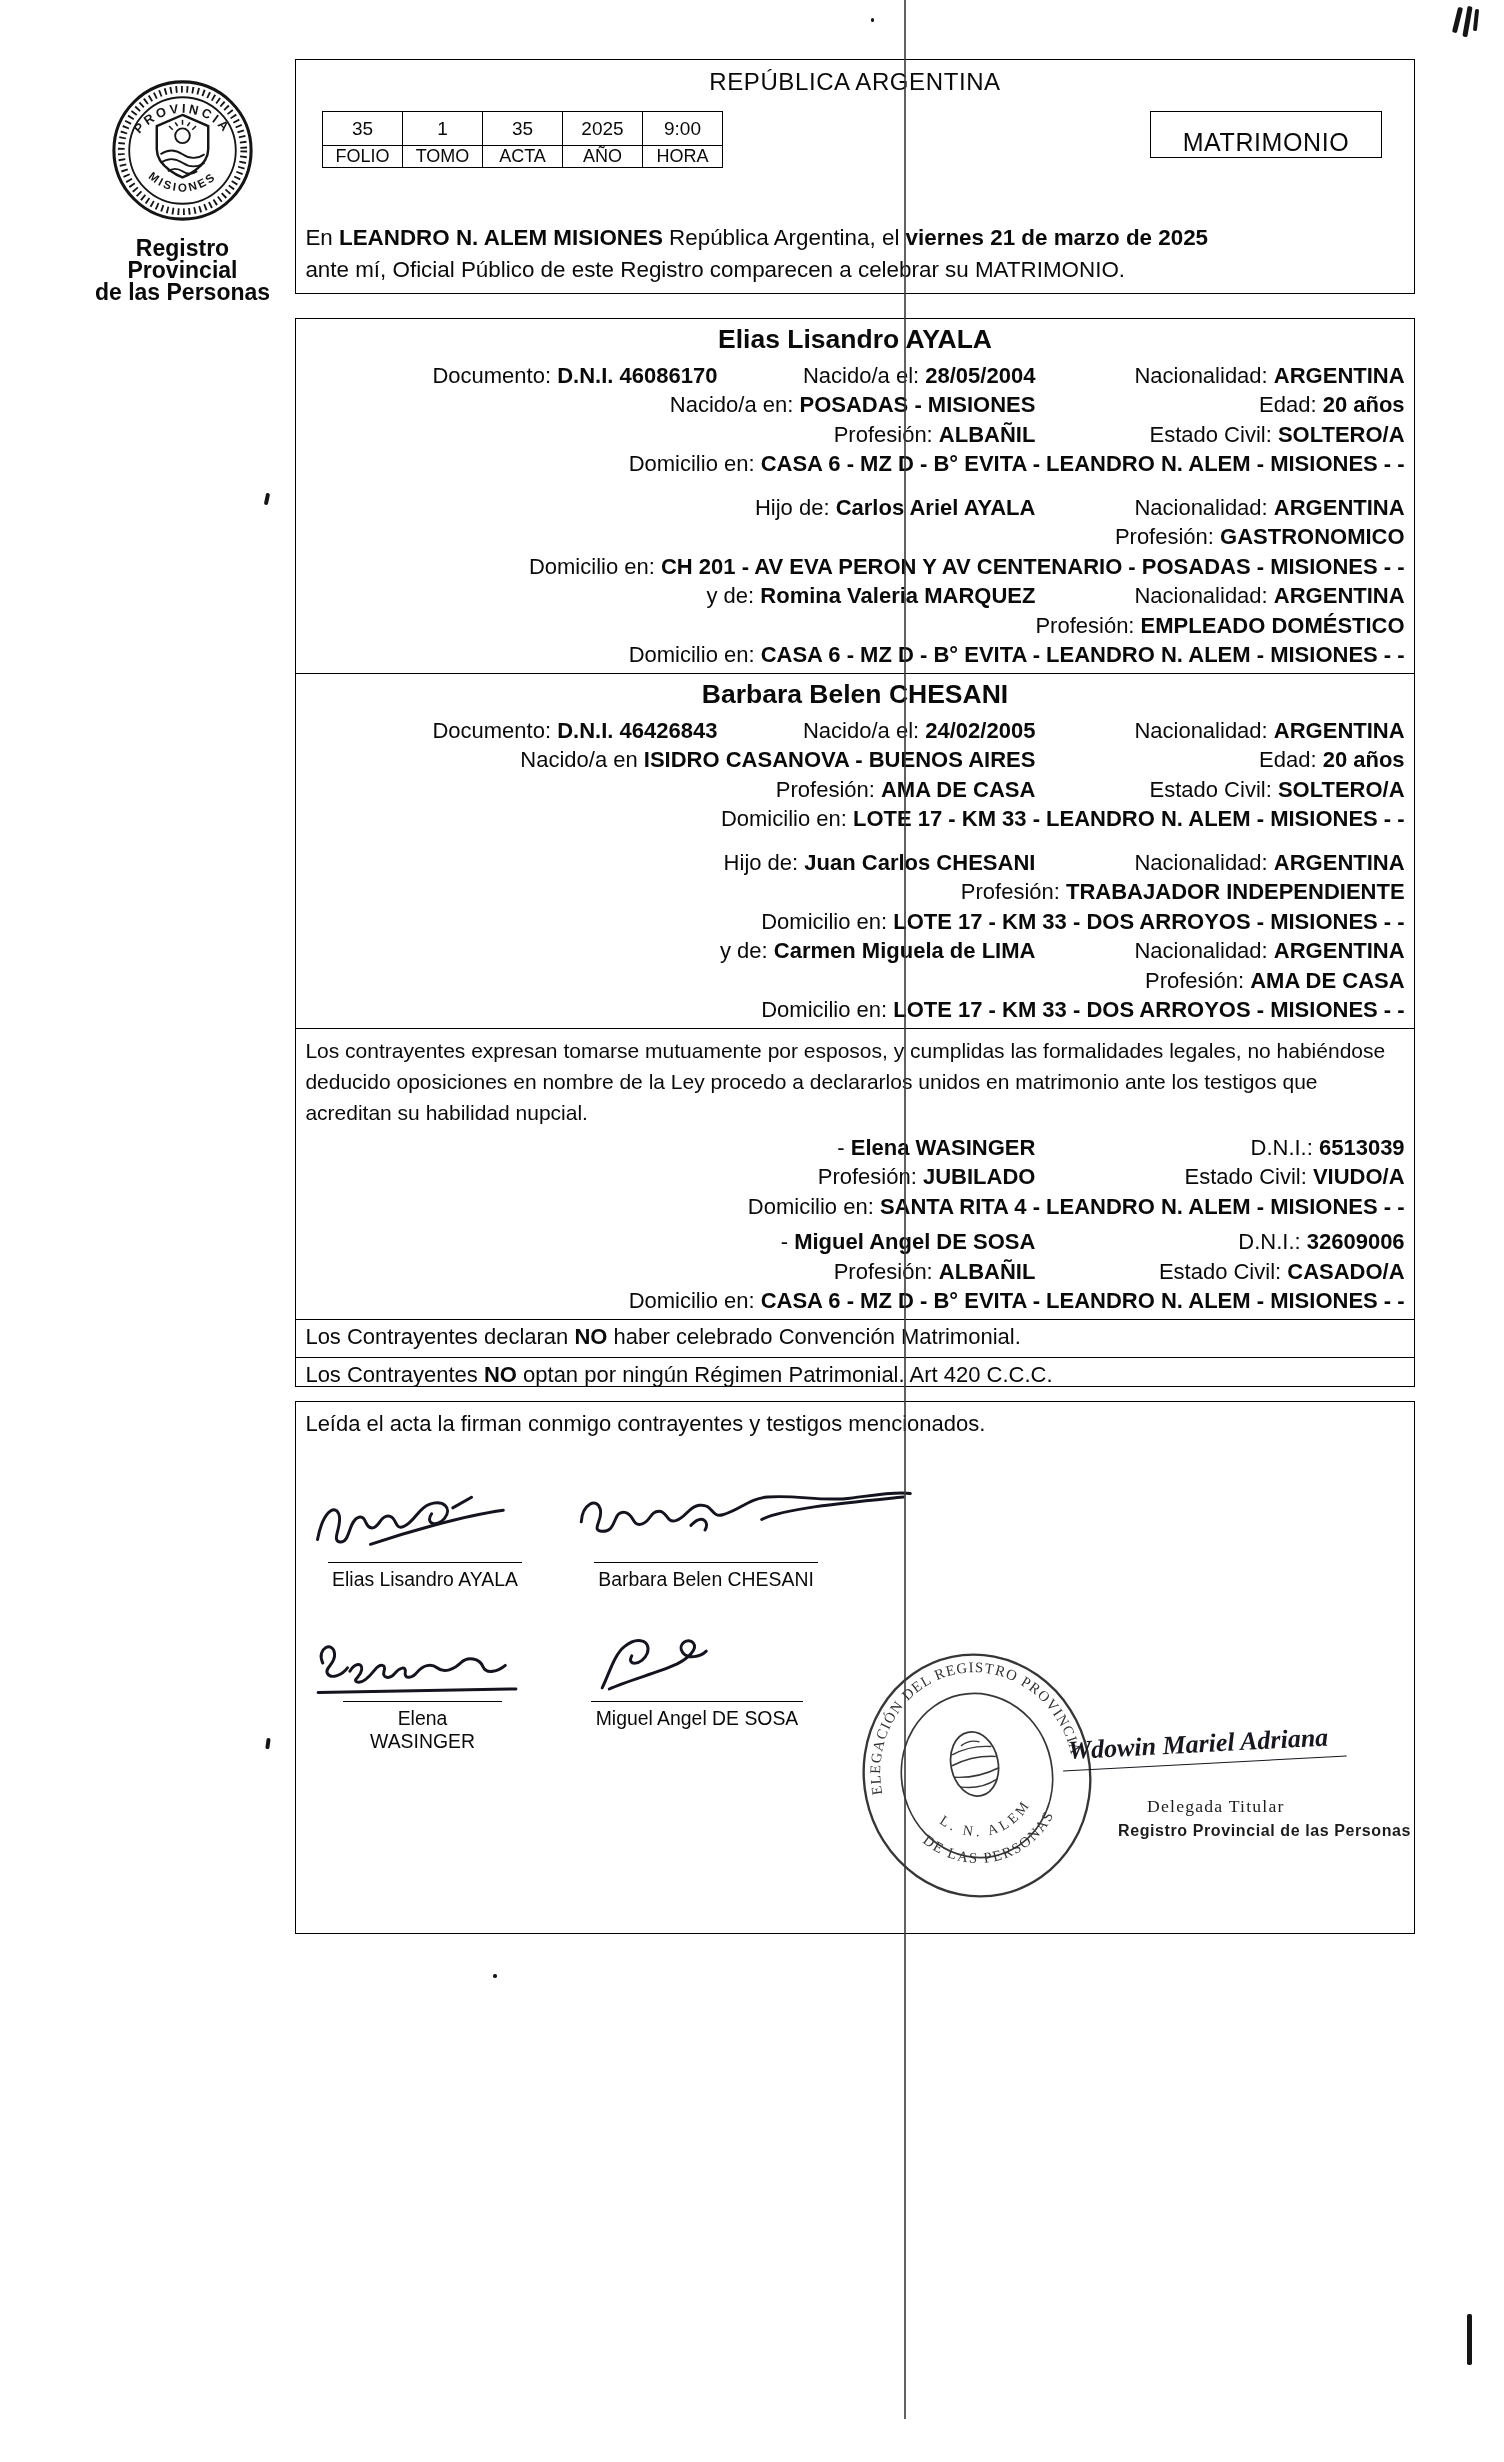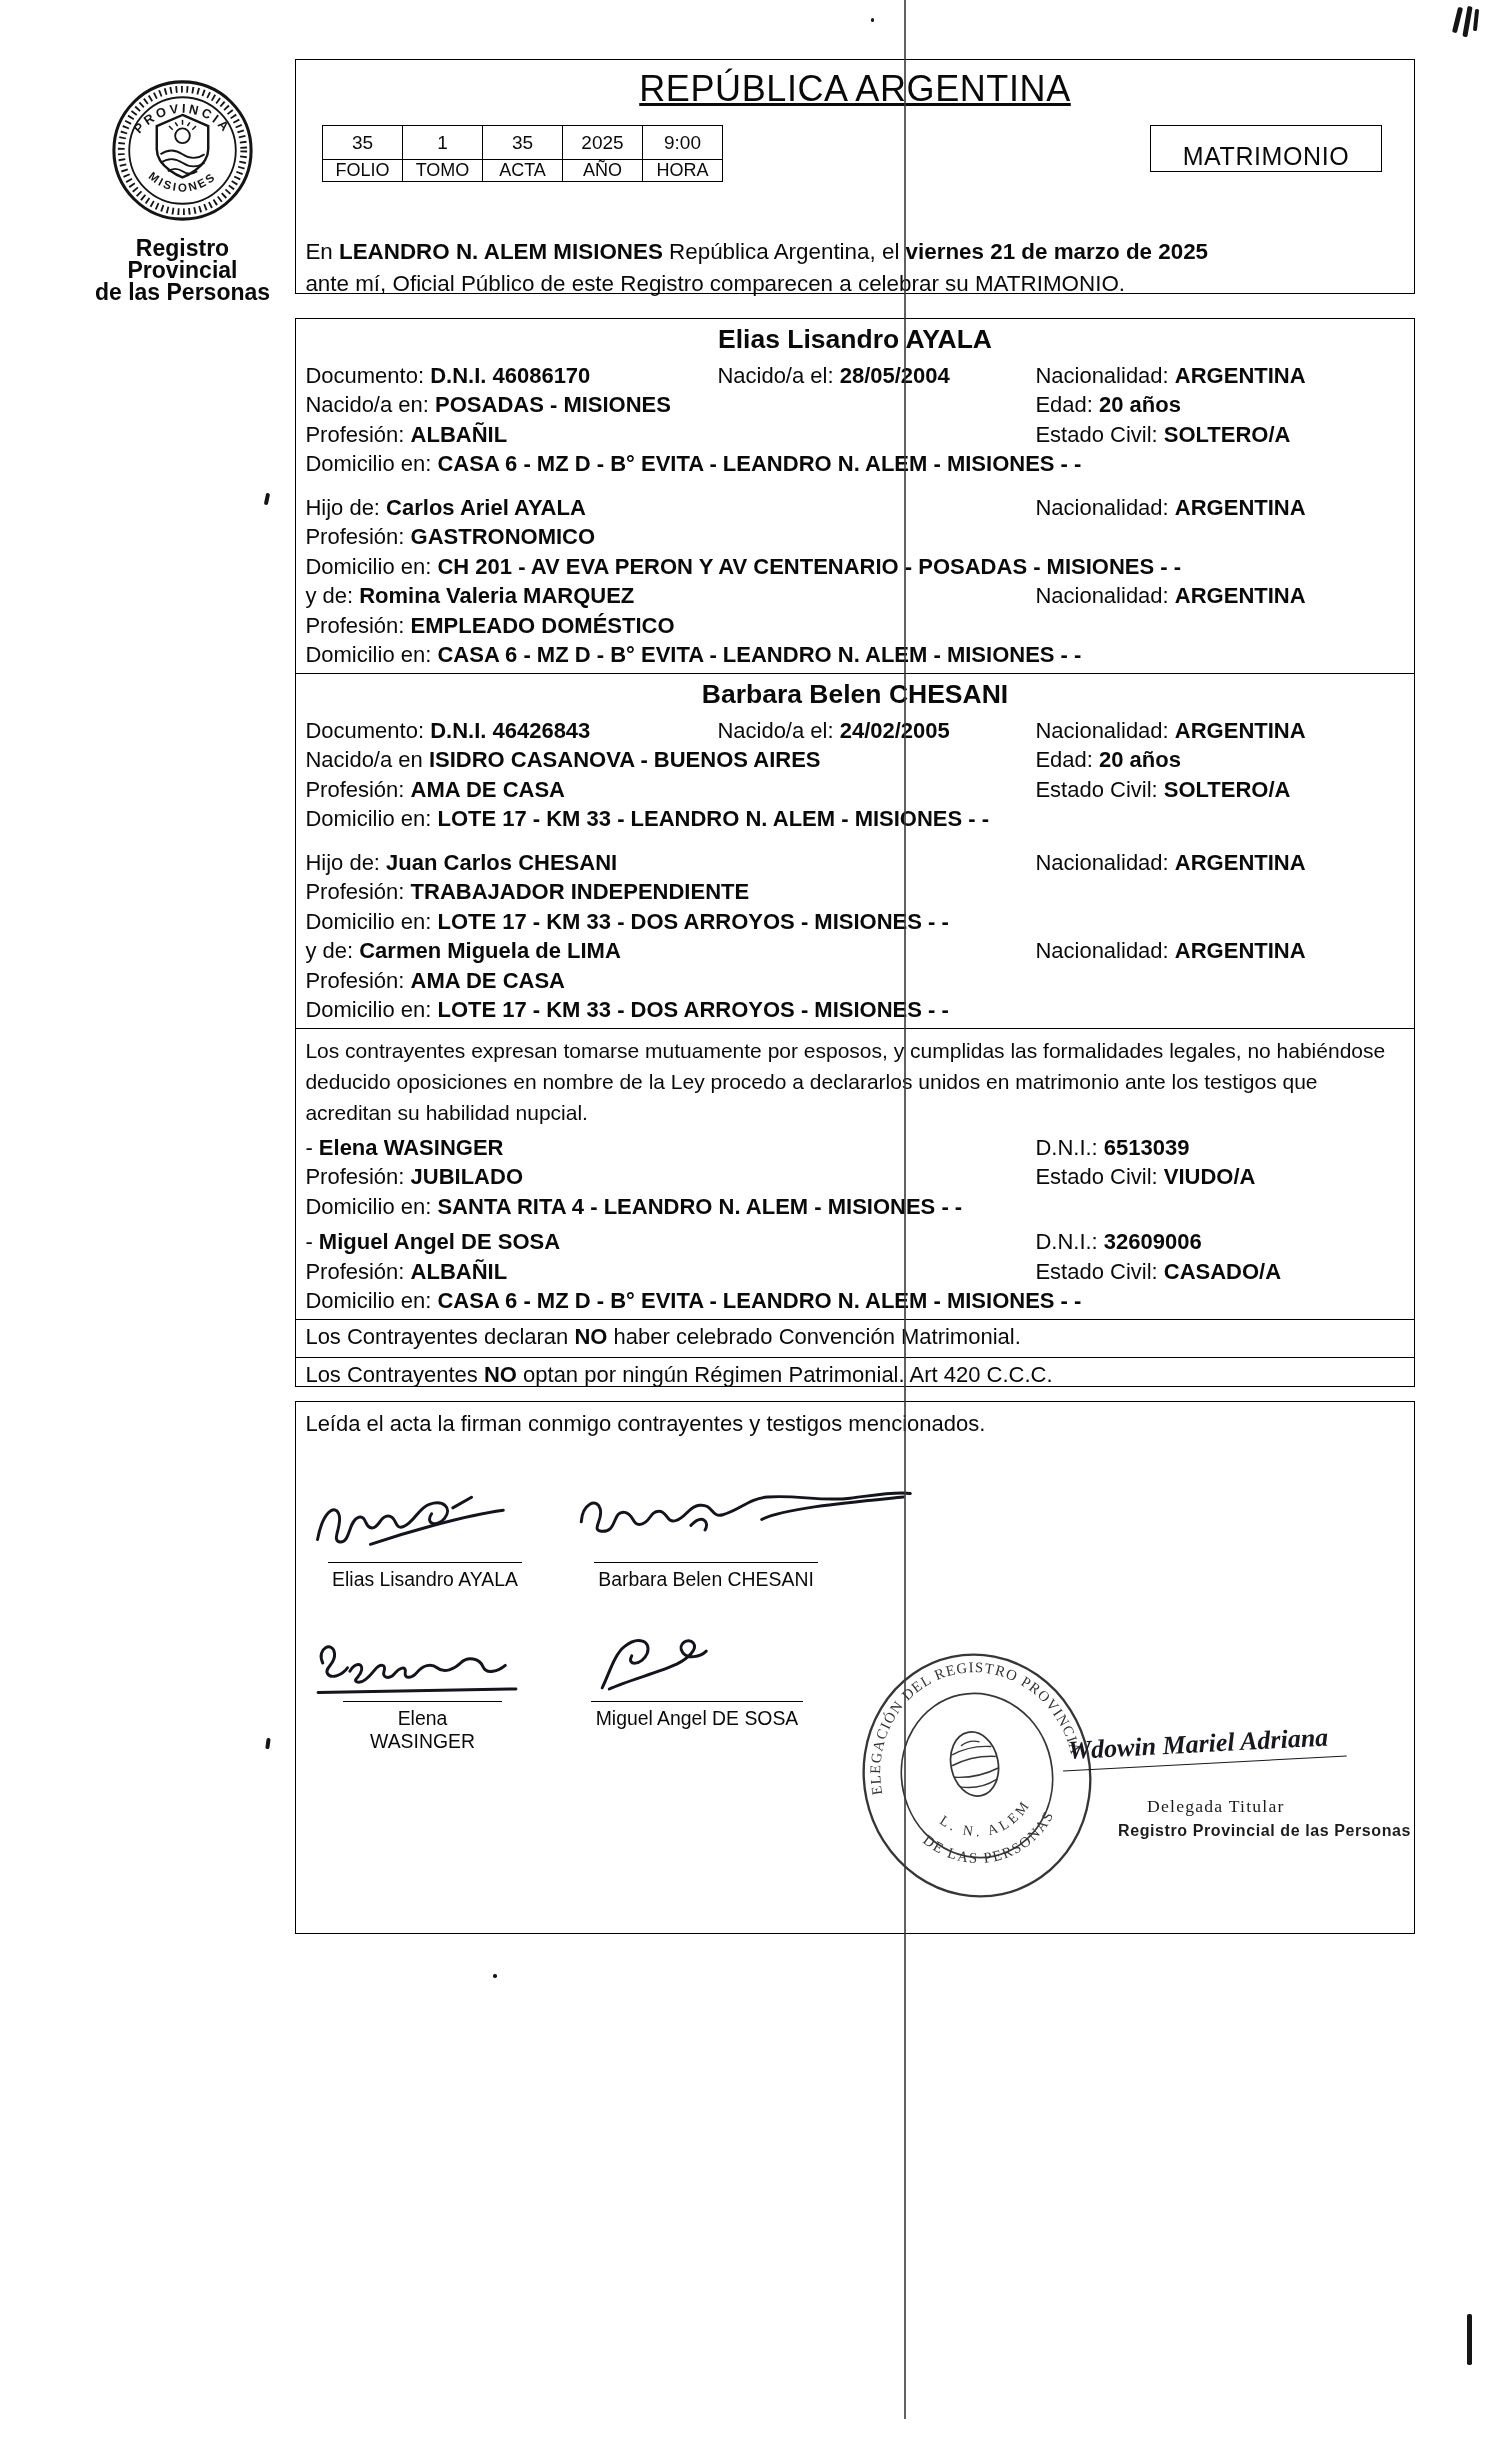--- a/index.html
+++ b/index.html
@@ -14,35 +14,35 @@
   .registry-emblem{position:absolute;left:88px;top:77px;width:189px;text-align:center;}
   .seal-caption{margin-top:10.6px;font-size:23px;font-weight:bold;line-height:22px;}
 
   
   .box{position:absolute;left:295px;width:1120px;border:1.8px solid #000;
        background:#fff;box-sizing:border-box;}
   .box-a{top:59px;height:235px;}
   .box-b{top:318px;height:1069px;}
   .box-c{top:1401px;height:533px;position:absolute;}
 
-  .doc-title{margin:8.2px 0 0 0;text-align:center;font-size:36px;font-weight:500;
-             letter-spacing:0.6px;text-decoration:underline;}
+  .doc-title{margin:8.2px 0 0 0;text-align:center;font-size:24px;font-weight:500;
+             letter-spacing:0.6px;}
   .header-row{position:relative;margin-top:15.3px;height:93px;}
   .folio-table{border-collapse:collapse;margin-left:26px;}
   .folio-table td{border:1.8px solid #000;text-align:center;padding:0;}
   .folio-table tr.vals td{width:79px;height:33px;font-size:19px;}
   .folio-table tr.heads td{height:21px;font-size:18px;}
   .act-type-box{position:absolute;right:32px;top:0;width:230px;height:45px;
                 border:1.8px solid #000;display:flex;align-items:flex-end;justify-content:center;
                 font-size:25px;letter-spacing:0.6px;}
   .intro{margin:17.7px 0 0 0;padding:0 9.4px;font-size:22.4px;line-height:32px;}
 
   .party-name{text-align:center;font-size:26.5px;font-weight:bold;margin:4.7px 0 5.9px 0;}
   .row{display:grid;grid-template-columns:412px 318px 1fr;padding:0 9.4px;
-       font-size:22px;line-height:29.5px;}
+       font-size:22px;line-height:29.5px;text-align:right;}
   .s2{grid-column:1/3;}
   .s3{grid-column:1/4;}
   .gap{height:14px;}
   .wgap{height:5.9px;}
   .hrule{border-top:1.8px solid #000;margin:3.5px 0 0 0;}
   .consent{margin:5.9px 0 4.7px 0;padding:0 9.4px;font-size:21px;line-height:31px;}
   .decl{margin:0;padding:0 9.4px;font-size:22px;line-height:33px;}
   .closing{margin:0;padding:9.4px;font-size:22px;}
 
   .sig{position:absolute;}

